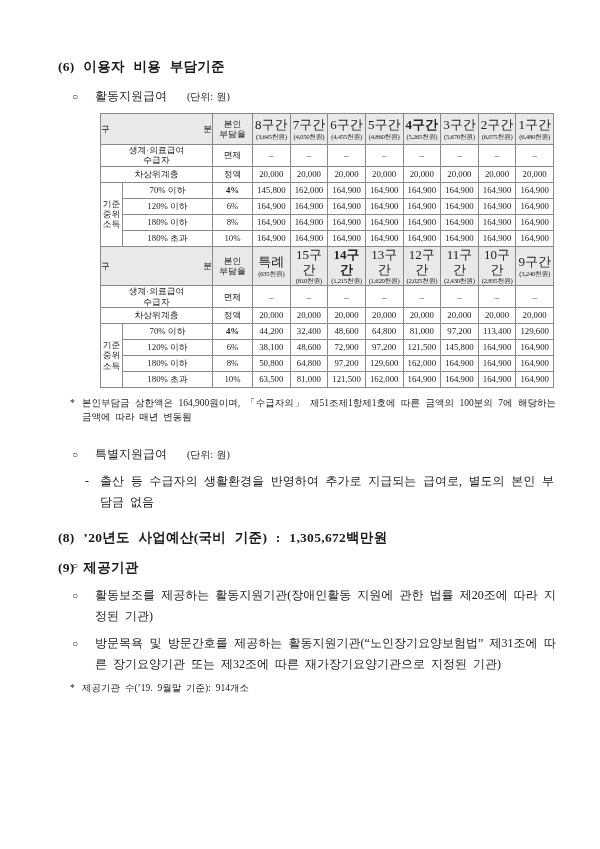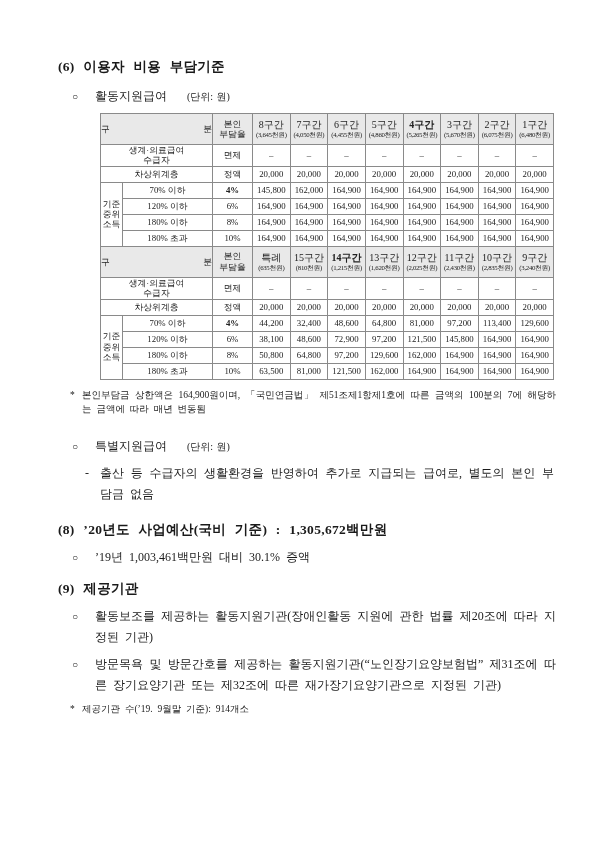--- a/index.html
+++ b/index.html
@@ -26,21 +26,21 @@
   .footnote .fn-marker{position:absolute;left:8px;top:0;}
 
   
   table.benefit{border-collapse:collapse;table-layout:fixed;width:454px;margin:6px 0 8px 42px;}
   table.benefit td{border:1px solid #8a8a8a;text-align:center;vertical-align:middle;padding:0;font-size:8.8px;line-height:1.18;color:#222;background:#fff;}
   tr.hrow td{background:#e9e9e9;height:30px;}
   td.gubun{padding:0 16px;}
   td.gubun span:first-child{float:left;}
   td.gubun span:last-child{float:right;}
   td.rateh{white-space:pre-line;}
-  td.gcol .gname{font-size:10px;}
+  td.gcol .gname{font-size:13px;}
   td.gcol .gamt{font-size:6.8px;letter-spacing:-.3px;white-space:nowrap;overflow:hidden;}
   td.gcol.bold .gname{font-weight:bold;}
   tr.drow td{height:15px;}
   td.lbl{white-space:pre-line;line-height:1.3;margin-top:20px;}
   td.grp{white-space:pre-line;line-height:1.35;}
   td.rate.bold{font-weight:bold;}
   td.val{text-align:right;padding-right:3px;}
   td.val.dash{text-align:center;padding-right:0;}
 </style>
 </head>
@@ -303,42 +303,41 @@
           <td class="val">164,900</td>
           <td class="val">164,900</td>
           <td class="val">164,900</td>
           <td class="val">164,900</td>
         </tr>
       </tbody>
   </table>
 
   <div class="footnote" style="margin-bottom:20px;">
     <span class="fn-marker">*</span>
-    <span>본인부담금 상한액은 164,900원이며, 「국민연금법」 제51조제1항제1호에 따른 금액의 100분의 7에 해당하는 금액에 따라 매년 변동됨</span>
+    <span>본인부담금 상한액은 164,900원이며, 「수급자의」 제51조제1항제1호에 따른 금액의 100분의 7에 해당하는 금액에 따라 매년 변동됨</span>
   </div>
 
   <div class="bullet mb6">
     <span class="marker">○</span>
     <span>특별지원급여</span><span class="bunit">(단위: 원)</span>
   </div>
 
   <div class="dash-bullet" style="margin-bottom:16px;">
     <span class="marker">-</span>
     <span>출산 등 수급자의 생활환경을 반영하여 추가로 지급되는 급여로, 별도의 본인 부담금 없음</span>
   </div>
 
 
   <div class="h1 mb8">
     <span>(8)</span>
     <span>’20년도 사업예산(국비 기준) : 1,305,672백만원</span>
   </div>
 
   <div class="bullet" style="margin-bottom:12px;">
     <span class="marker">○</span>
-    <span>’19년 1,003,461백만원 대비 30.1% 증액</span>
   </div>
 
   <div class="h1 mb8">
     <span>(9)</span>
     <span>제공기관</span>
   </div>
 
   <div class="bullet just mb6">
     <span class="marker">○</span>
     <span>활동보조를 제공하는 활동지원기관(장애인활동 지원에 관한 법률 제20조에 따라 지정된 기관)</span>

